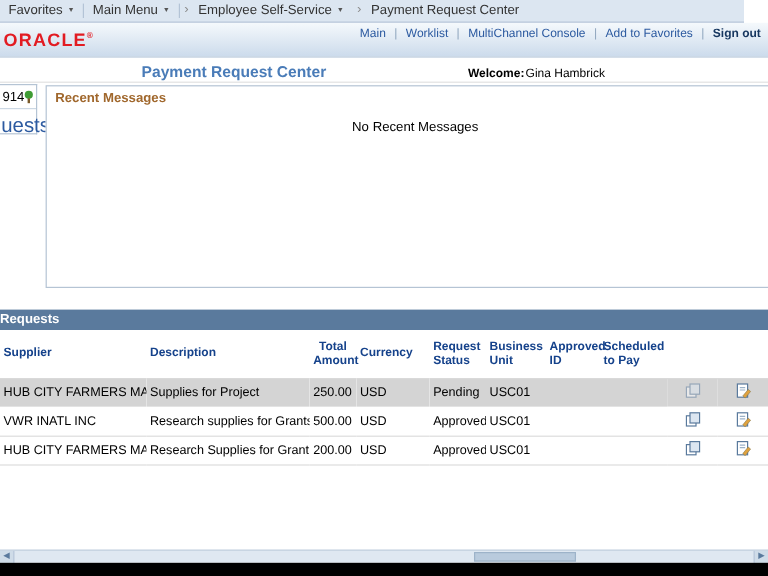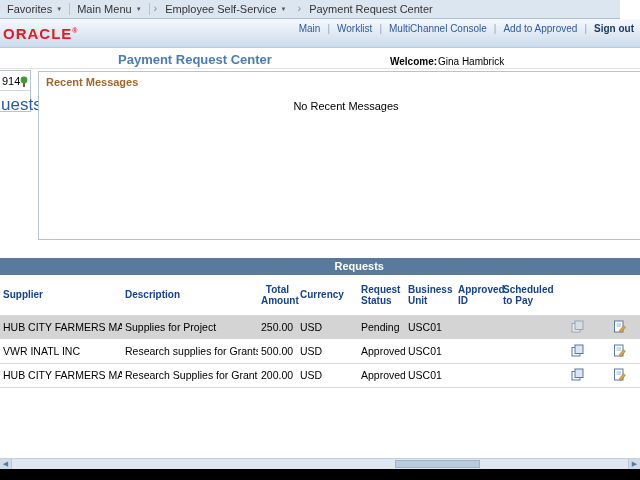--- a/index.html
+++ b/index.html
@@ -39,21 +39,21 @@
   .lp-link { position:absolute; left:1px; top:24px; font-size:17px; color:#2c5aa0; cursor:pointer; }
 
   
   .messages-box { position:absolute; left:38px; top:71px; width:616px; height:169px;
                   border:1px solid #b5c4d4; background:#fff; }
   .messages-title { position:absolute; left:7px; top:4px; font-size:11px; font-weight:bold; color:#a0672c; }
   .messages-empty { position:absolute; top:28px; left:0; width:100%; text-align:center; font-size:11px; color:#000; }
 
   
   .requests-bar { position:absolute; left:0; top:258px; width:640px; height:17px; background:#5a7a9d; }
-  .requests-title { position:absolute; left:0; top:2px; width:384px; text-align:right;
+  .requests-title { position:absolute; left:0; top:2px; width:384px; text-align:left;
                     color:#fff; font-weight:bold; font-size:11px; }
 
   table.requests-table { position:absolute; left:0; top:275px; width:640px;
                          border-collapse:collapse; table-layout:fixed; }
   .requests-table th { color:#15428b; font-weight:bold; font-size:10px; text-align:left;
                        vertical-align:middle; padding:2px 3px; height:40px; background:#fff;
                        border-bottom:1px solid #d9d9d9; }
   .requests-table th.num { text-align:right; padding-right:8px; }
   .requests-table td { font-size:10.5px; color:#000; padding:2px 3px; height:24px; vertical-align:middle;
                        white-space:nowrap; overflow:hidden; }
@@ -104,21 +104,21 @@
 
   <div class="banner">
     <div class="logo"><span>ORACLE</span><span class="reg">®</span></div>
     <div class="banner-links">
       <span class="blink">Main</span>
       <span class="blsep">|</span>
       <span class="blink">Worklist</span>
       <span class="blsep">|</span>
       <span class="blink">MultiChannel Console</span>
       <span class="blsep">|</span>
-      <span class="blink">Add to Approved</span>
+      <span class="blink">Add to Favorites</span>
       <span class="blsep">|</span>
       <span class="blink signout">Sign out</span>
     </div>
   </div>
 
   <div class="page-title">Payment Request Center</div>
   <div class="welcome-label">Welcome:</div>
   <div class="user-name">Gina Hambrick</div>
   <div class="title-rule"></div>
 

